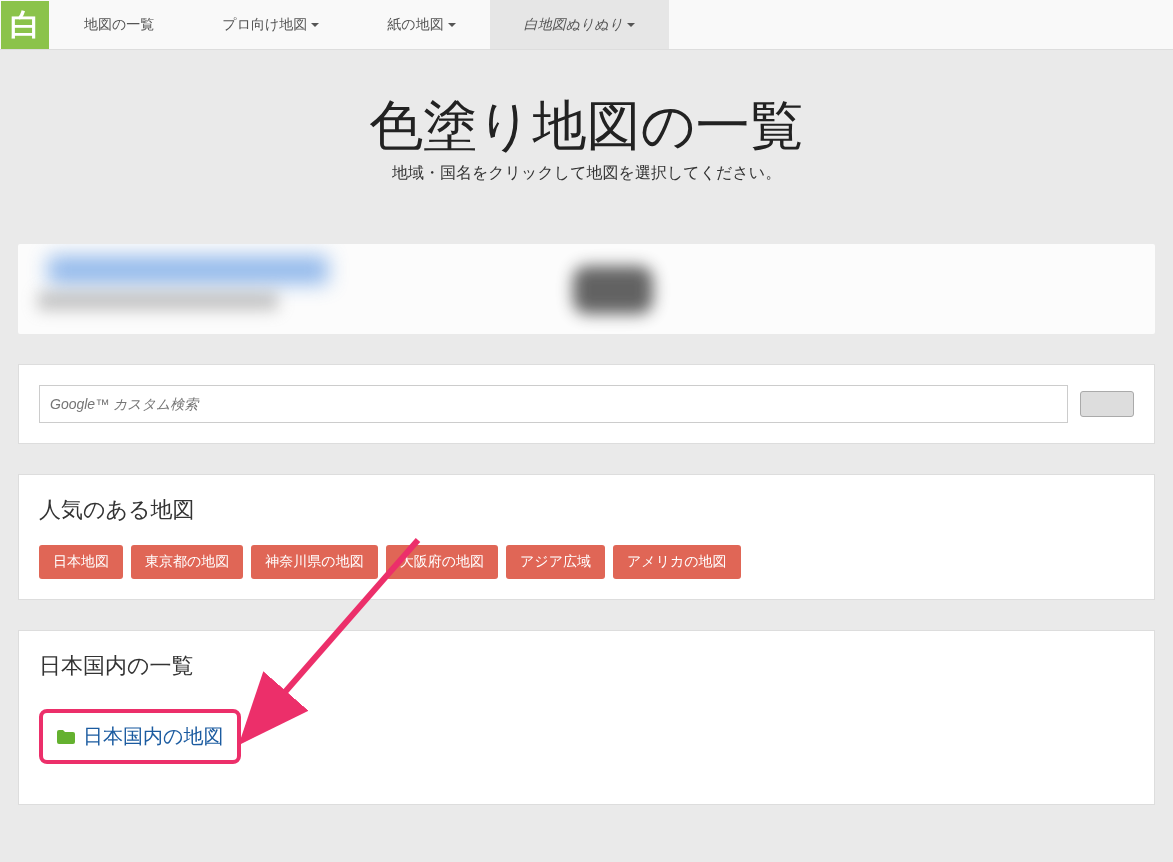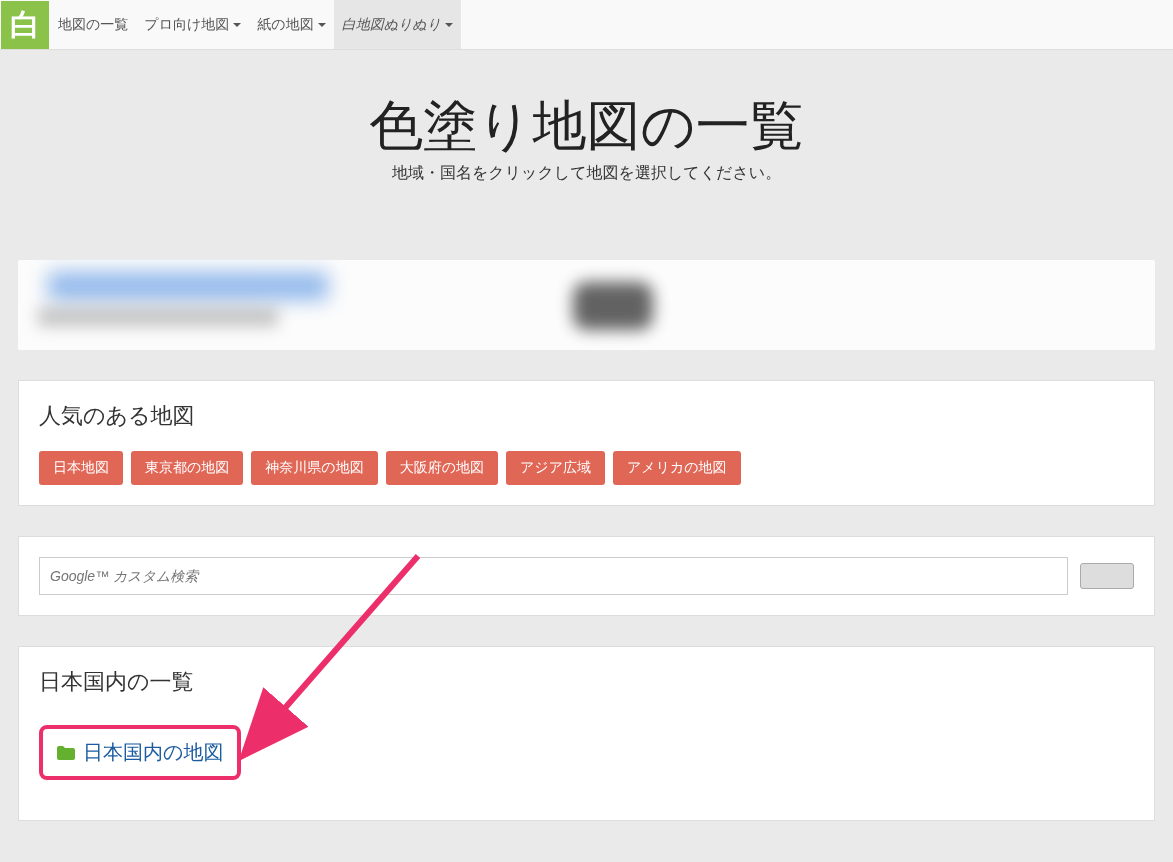--- a/index.html
+++ b/index.html
@@ -1,23 +1,23 @@
 <!DOCTYPE html>
 <html><head>
 <meta charset="utf-8">
 <style>
 * { margin:0; padding:0; box-sizing:border-box; }
 body { background:#eaeaea; font-family:"Hiragino Kaku Gothic Pro","Meiryo",sans-serif; color:#333; width:1173px; }
 .navbar { background:#f9f9f9; border-bottom:1px solid #ddd; display:flex; align-items:stretch; height:50px; }
 .brand { width:48px; height:48px; background:#8bc34a; color:#fff; display:flex; align-items:center; justify-content:center; font-size:30px; font-weight:bold; margin:1px; }
-.nav-item { padding:0 8px; display:flex; align-items:center; color:#555; font-size:14px; cursor:pointer; }
+.nav-item { padding:0 34px; display:flex; align-items:center; color:#555; font-size:14px; cursor:pointer; }
 .nav-item.active { background:#e6e6e6;font-style:italic; }
 .nav-caret { display:inline-block; margin-left:4px; width:0; height:0; border-left:4px solid transparent; border-right:4px solid transparent; border-top:4px solid #555; }
 .main { padding:0 18px; }
-.hero { text-align:center; padding:40px 0 76px; }
+.hero { text-align:center; padding:40px 0 60px; }
 .hero h1 { font-size:54px; font-weight:400; color:#222; }
 .hero p { font-size:16px; color:#333; }
 .ad { background:#fcfcfc; height:90px; margin-bottom:30px; position:relative; overflow:hidden; border-radius:2px; }
 .ad .blur1 { position:absolute; left:30px; top:12px; width:280px; height:28px; background:#4a8be0; filter:blur(10px); opacity:0.6; }
 .ad .blur2 { position:absolute; left:20px; top:48px; width:240px; height:18px; background:#888; filter:blur(8px); opacity:0.5; }
 .ad .blur3 { position:absolute; left:555px; top:22px; width:80px; height:48px; background:#222; filter:blur(8px); border-radius:14px; opacity:0.7; }
 .panel { background:#fff; border:1px solid #ddd; padding:20px; margin-bottom:30px; }
 .panel-title { font-size:22px; font-weight:500; margin-bottom:20px; }
 .pill-row { display:flex; flex-wrap:wrap; gap:8px; }
 .pill { background:#e06656; color:#fff; padding:8px 14px; font-size:14px; border-radius:3px; cursor:pointer; }
@@ -61,35 +61,35 @@
     <p>地域・国名をクリックして地図を選択してください。</p>
   </div>
 
   <div class="ad">
     <div class="blur1"></div>
       <div class="blur2"></div>
       <div class="blur3"></div>
   </div>
 
   <div class="panel">
+    <div class="search-wrap">
+      <input class="search-input" placeholder="Google™ カスタム検索" style="">
+      <button class="search-btn"></button>
+    </div>
+  </div>
+
+  <div class="panel">
     <div class="panel-title">人気のある地図</div>
     <div class="pill-row">
       <div class="pill">日本地図</div>
       <div class="pill">東京都の地図</div>
       <div class="pill">神奈川県の地図</div>
       <div class="pill">大阪府の地図</div>
       <div class="pill">アジア広域</div>
       <div class="pill">アメリカの地図</div>
-    </div>
-  </div>
-
-  <div class="panel">
-    <div class="search-wrap">
-      <input class="search-input" placeholder="Google™ カスタム検索" style="">
-      <button class="search-btn"></button>
     </div>
   </div>
 
   <div class="cols" style="position:relative;">
     <div class="col-panel">
       <div class="col-title">日本国内の一覧</div>
       <div class="highlight-box">
         <div class="link-item">
           <span class="folder-icon">
             <svg width="18" height="14" viewBox="0 0 18 14">

